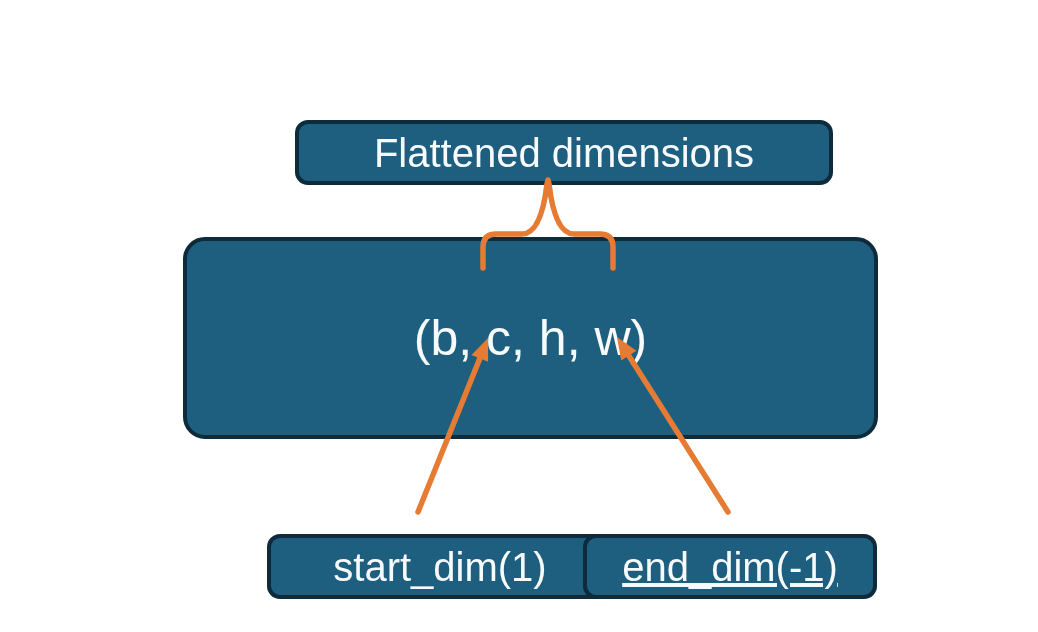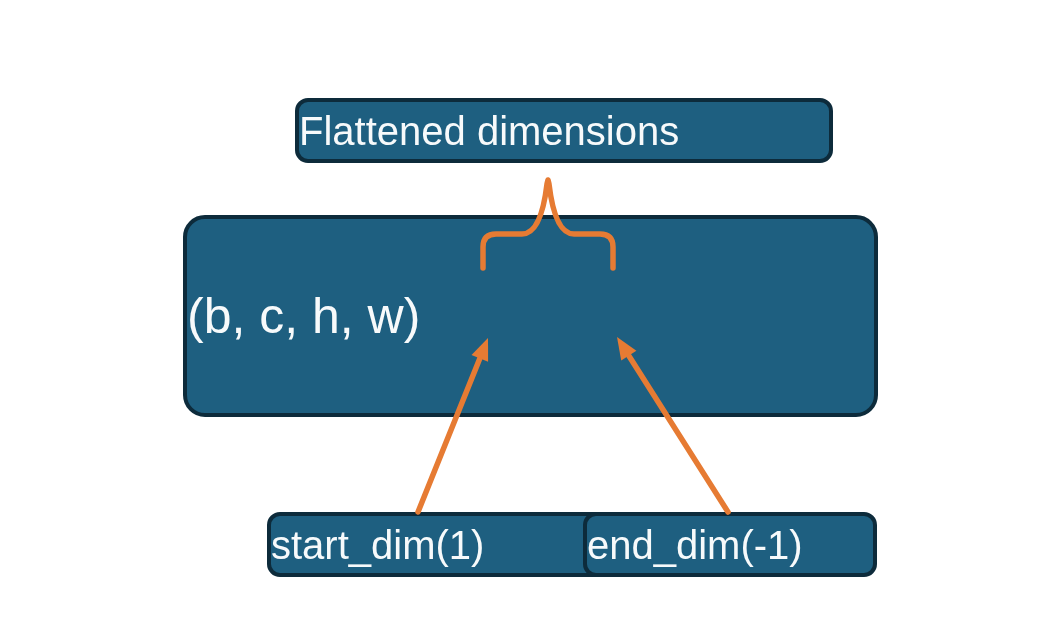--- a/index.html
+++ b/index.html
@@ -19,22 +19,24 @@
     overflow: hidden;
     font-family: "Liberation Sans", sans-serif;
   }
   .node {
     position: absolute;
     background: var(--box-fill);
     border: 4.5px solid var(--box-border);
     color: var(--text);
     display: flex;
     align-items: center;
+    justify-content: center;
     white-space: nowrap;
     line-height: 1;
+    margin-top: 22px;
   }
   .node-title {
     left: 295px; top: 98px;
     width: 538px; height: 65px;
     border-radius: 13px;
     font-size: 40px;
   }
   .node-main {
     left: 183px; top: 215px;
     width: 695px; height: 202px;
@@ -45,20 +47,21 @@
     left: 267px; top: 512px;
     width: 346px; height: 65px;
     border-radius: 13px;
     font-size: 40px;
   }
   .node-end {
     left: 583px; top: 512px;
     width: 294px; height: 65px;
     border-radius: 13px;
     font-size: 40px;
+    text-decoration: underline;
   }
   svg.overlay {
     position: absolute;
     left: 0; top: 0;
     width: 1038px; height: 632px;
     pointer-events: none;
   }
   .accent-stroke {
     stroke: var(--accent);
     stroke-width: 5.5;

